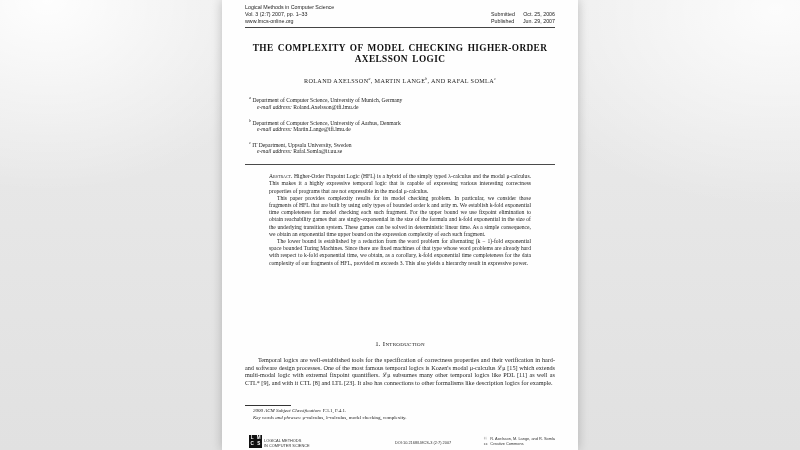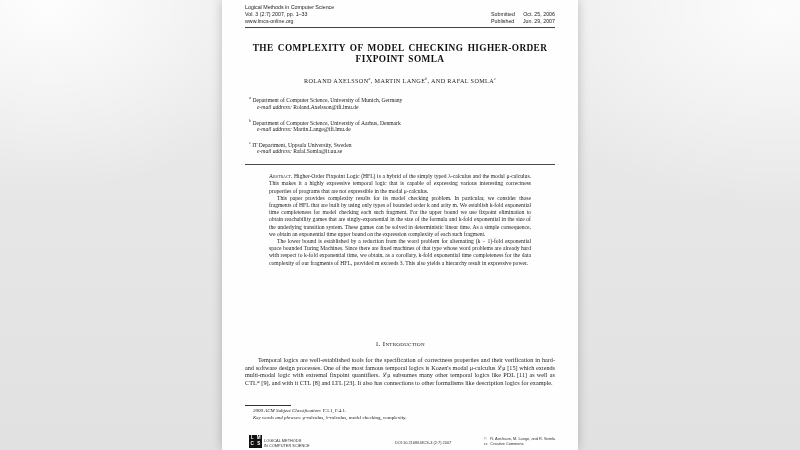--- a/index.html
+++ b/index.html
@@ -81,21 +81,21 @@
           <span class="lbl">Submitted</span>
           <span class="val">Oct. 25, 2006</span>
           <span class="lbl">Published</span>
           <span class="val">Jun. 29, 2007</span>
         </div>
       </div>
       <div class="mast-rule"></div>
 
       <h1 class="title">
         <span class="tl">THE COMPLEXITY OF MODEL CHECKING HIGHER-ORDER</span>
-        <span class="tl">FIXPOINT SOMLA</span>
+        <span class="tl">AXELSSON LOGIC</span>
       </h1>
 
       <div class="authors">
         <span>ROLAND AXELSSON</span><sup>a</sup><span>, </span><span>MARTIN LANGE</span><sup>b</sup><span>, AND </span><span>RAFAL SOMLA</span><sup>c</sup>
       </div>
 
       <div class="affs">
         <div class="aff">
           <div class="line1"><sup>a</sup><span>Department of Computer Science, University of Munich, Germany</span></div>
           <div class="line2"><span class="it">e-mail address:</span> <span>Roland.Axelsson@ifi.lmu.de</span></div>

